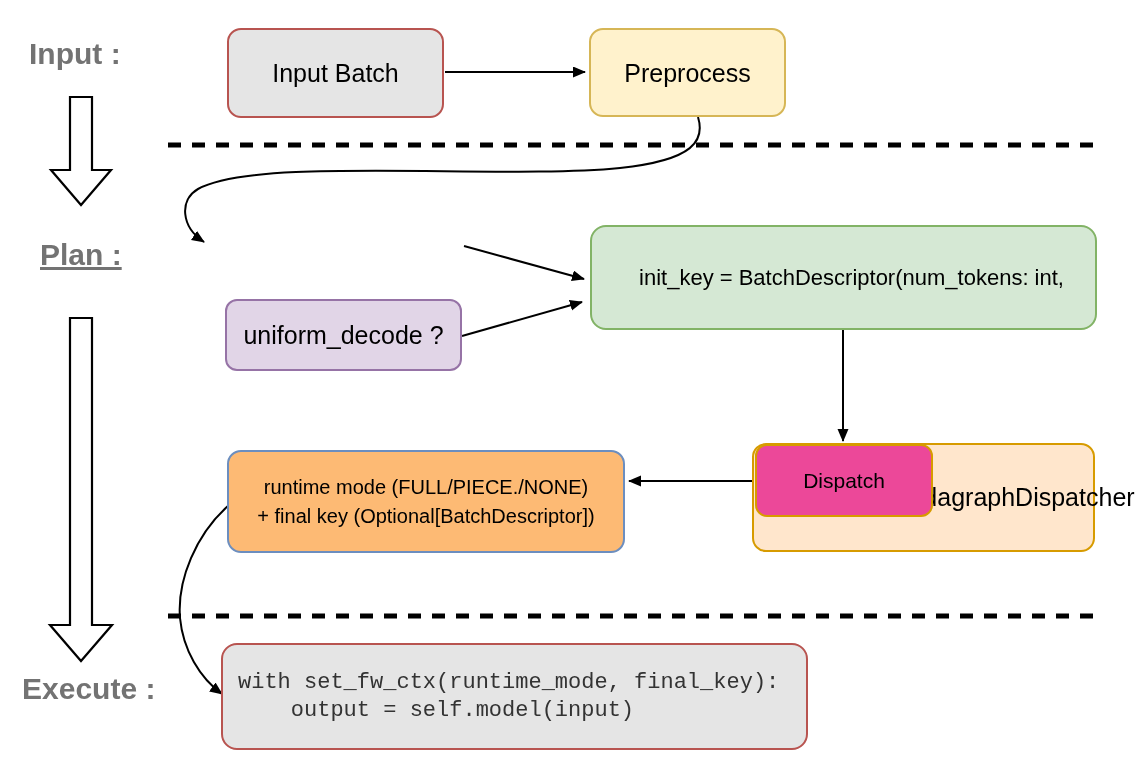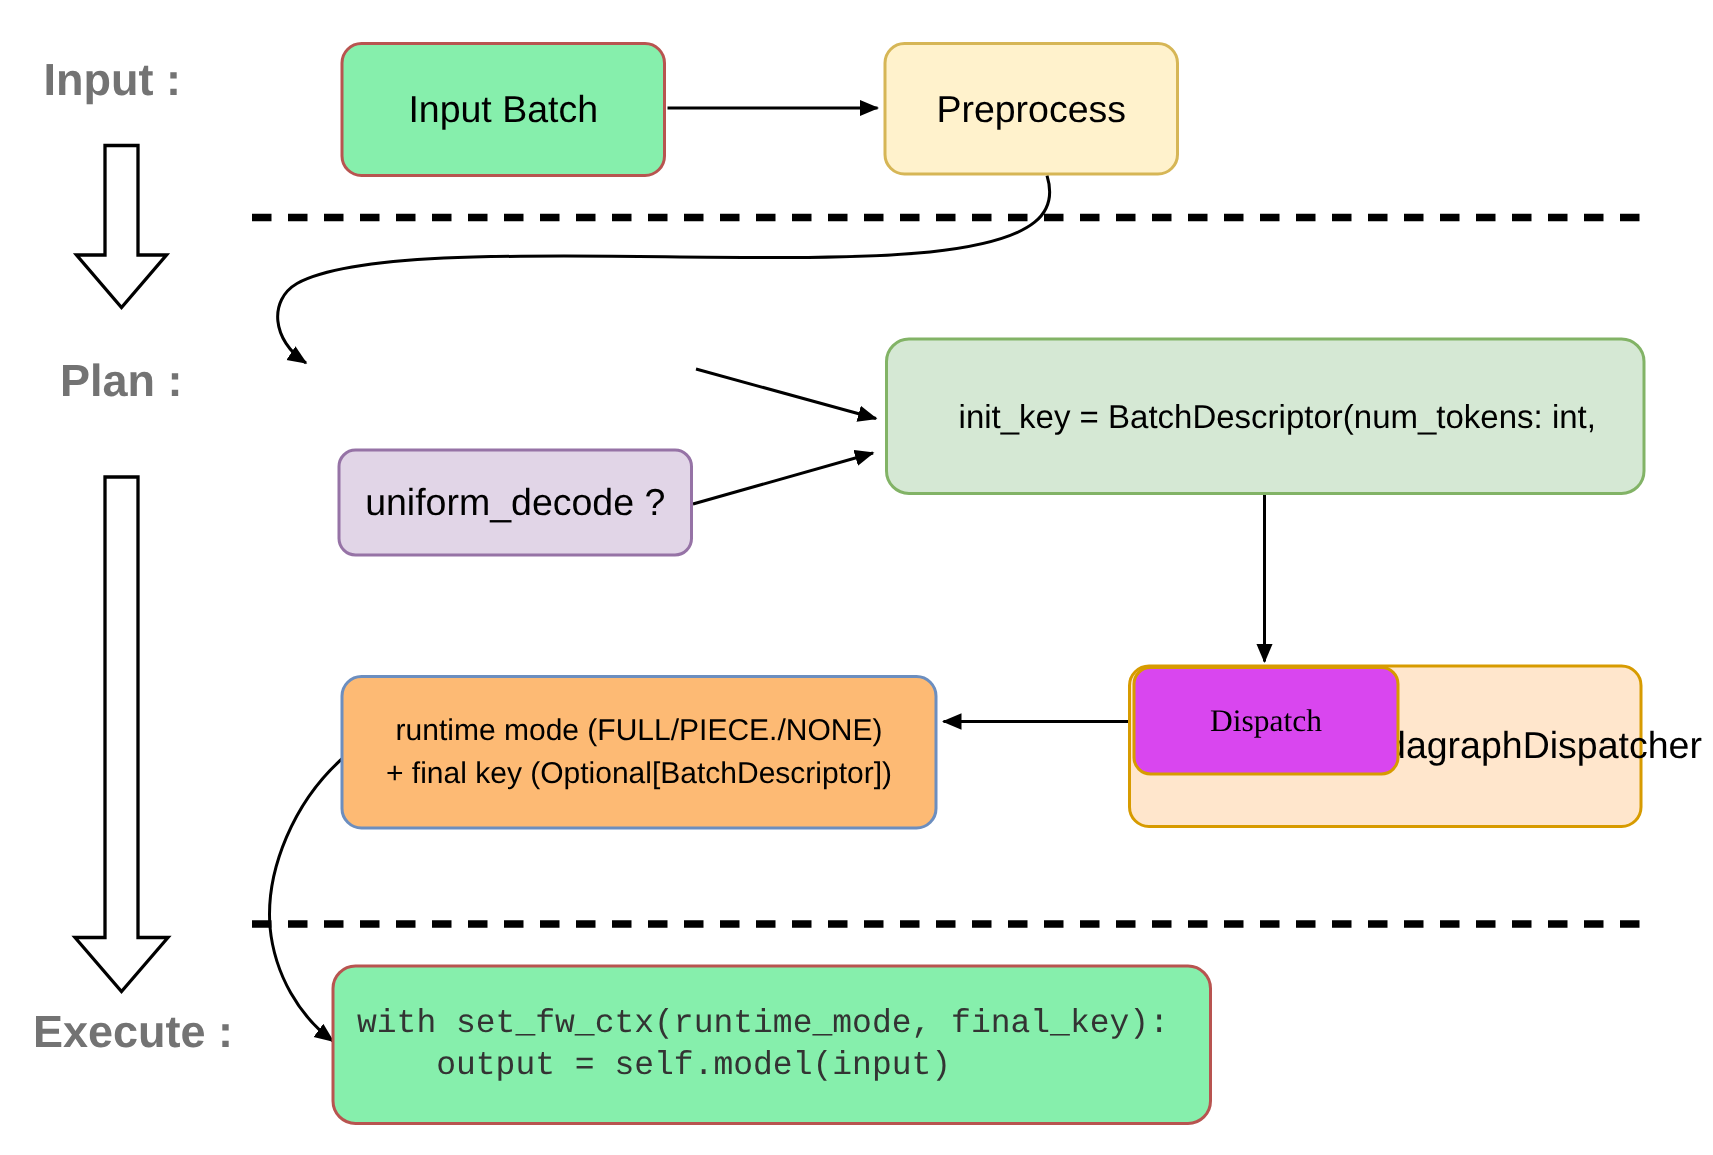--- a/index.html
+++ b/index.html
@@ -7,27 +7,27 @@
     position:relative;width:1142px;height:770px;background:#ffffff;
     font-family:"Liberation Sans", sans-serif;color:#000;overflow:hidden;
   }
   .connectors{position:absolute;left:0;top:0;width:1142px;height:770px;pointer-events:none;}
   .stage-label{position:absolute;font-weight:700;font-size:30px;color:#737373;white-space:nowrap;}
   .node{
     position:absolute;display:flex;flex-direction:column;justify-content:center;align-items:center;
     box-sizing:border-box;border:2px solid #000;border-radius:14px;text-align:center;
     font-size:25px;line-height:1.2;
   }
-  .node-red{background:#86efac;border-color:#b85450;}
+  .node-red{background:#e5e5e5;border-color:#b85450;}
   .node-yellow{background:#fff2cc;border-color:#d6b656;}
   .node-purple{background:#e1d5e7;border-color:#9673a6;}
   .node-green{background:#d5e8d4;border-color:#82b366;padding-left:16px;}
   .node-blue{background:#fdba74;border-color:#6c8ebf;}
   .node-orange{background:#ffe6cc;border-color:#d79b00;}
-  .node-peach{background:#d946ef;border-color:#d79b00;font-family:Liberation Serif, serif;}
+  .node-peach{background:#ec4899;border-color:#d79b00;}
   .node-green .line{font-size:22px;line-height:30px;}
   .node-blue .line{font-size:20px;line-height:29px;}
   .dispatcher-text{
     position:absolute;left:930px;top:443px;width:166px;height:109px;
     display:flex;flex-direction:row;justify-content:center;align-items:center;
     font-size:25px;line-height:27px;text-align:center;
   }
   .node-code{
     align-items:flex-start;justify-content:center;text-align:left;border-radius:16px;
     font-family:"Liberation Mono", monospace;font-size:22px;line-height:28px;color:#333;
@@ -56,21 +56,21 @@
     <line x1="445" y1="72" x2="585" y2="72" stroke="#000" stroke-width="2" marker-end="url(#arrow)"></line>
     <path d="M 698 117 C 705 140 695 160 620 168 C 500 180 258 156 198 189 C 179 200 181 227 204 242" fill="none" stroke="#000" stroke-width="2" marker-end="url(#arrow)"></path>
     <line x1="464" y1="246" x2="584" y2="279" stroke="#000" stroke-width="2" marker-end="url(#arrow)"></line>
     <line x1="462" y1="336" x2="582" y2="302" stroke="#000" stroke-width="2" marker-end="url(#arrow)"></line>
     <line x1="843" y1="330" x2="843" y2="441" stroke="#000" stroke-width="2" marker-end="url(#arrow)"></line>
     <line x1="752" y1="481" x2="629" y2="481" stroke="#000" stroke-width="2" marker-end="url(#arrow)"></line>
     <path d="M 229 505 C 196 534 177 580 180 618 C 183 650 200 678 222 694" fill="none" stroke="#000" stroke-width="2" marker-end="url(#arrow)"></path>
   </svg>
 
   <div class="stage-label" style="left:29px;top:37px;">Input :</div>
-  <div class="stage-label" style="left:40px;top:238px;">Plan :</div>
+  <div class="stage-label" style="left:40px;top:238px;text-decoration:underline;">Plan :</div>
   <div class="stage-label" style="left:22px;top:672px;">Execute :</div>
 
   <div class="node node-red" style="left:227px;top:28px;width:217px;height:90px;">
     <span>Input Batch</span>
   </div>
 
   <div class="node node-yellow" style="left:589px;top:28px;width:197px;height:89px;">
     <span>Preprocess</span>
   </div>
 

